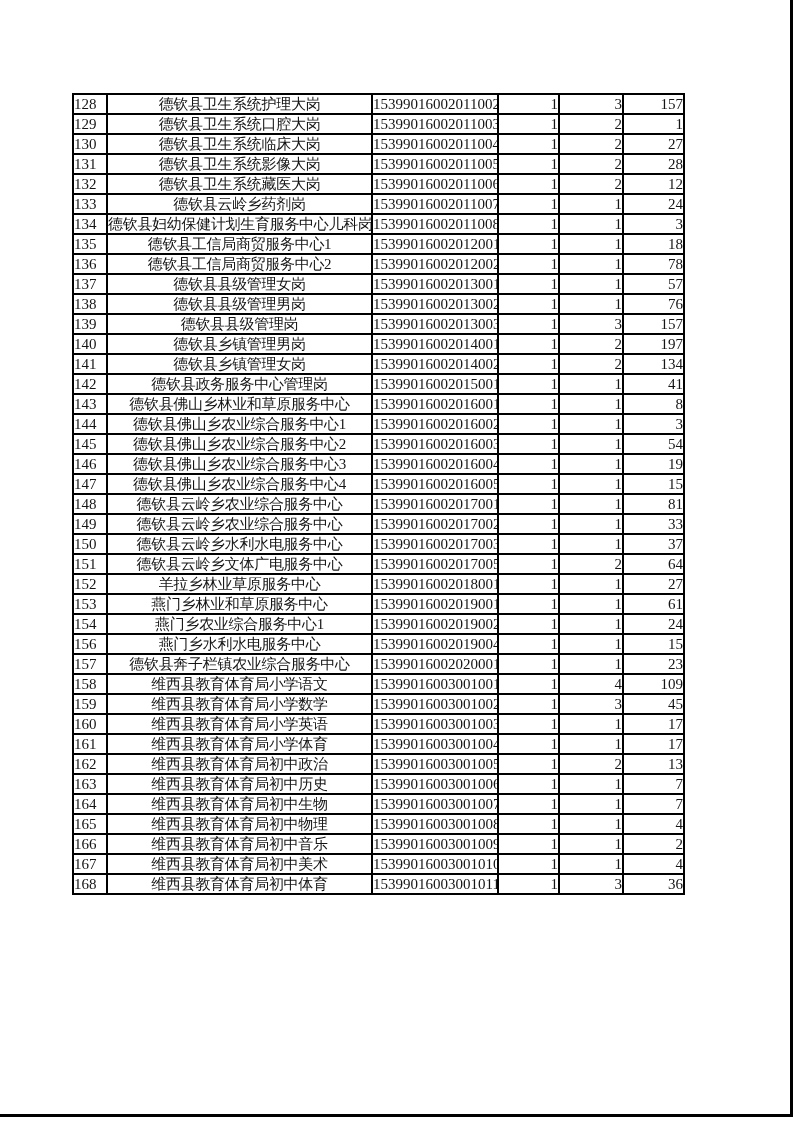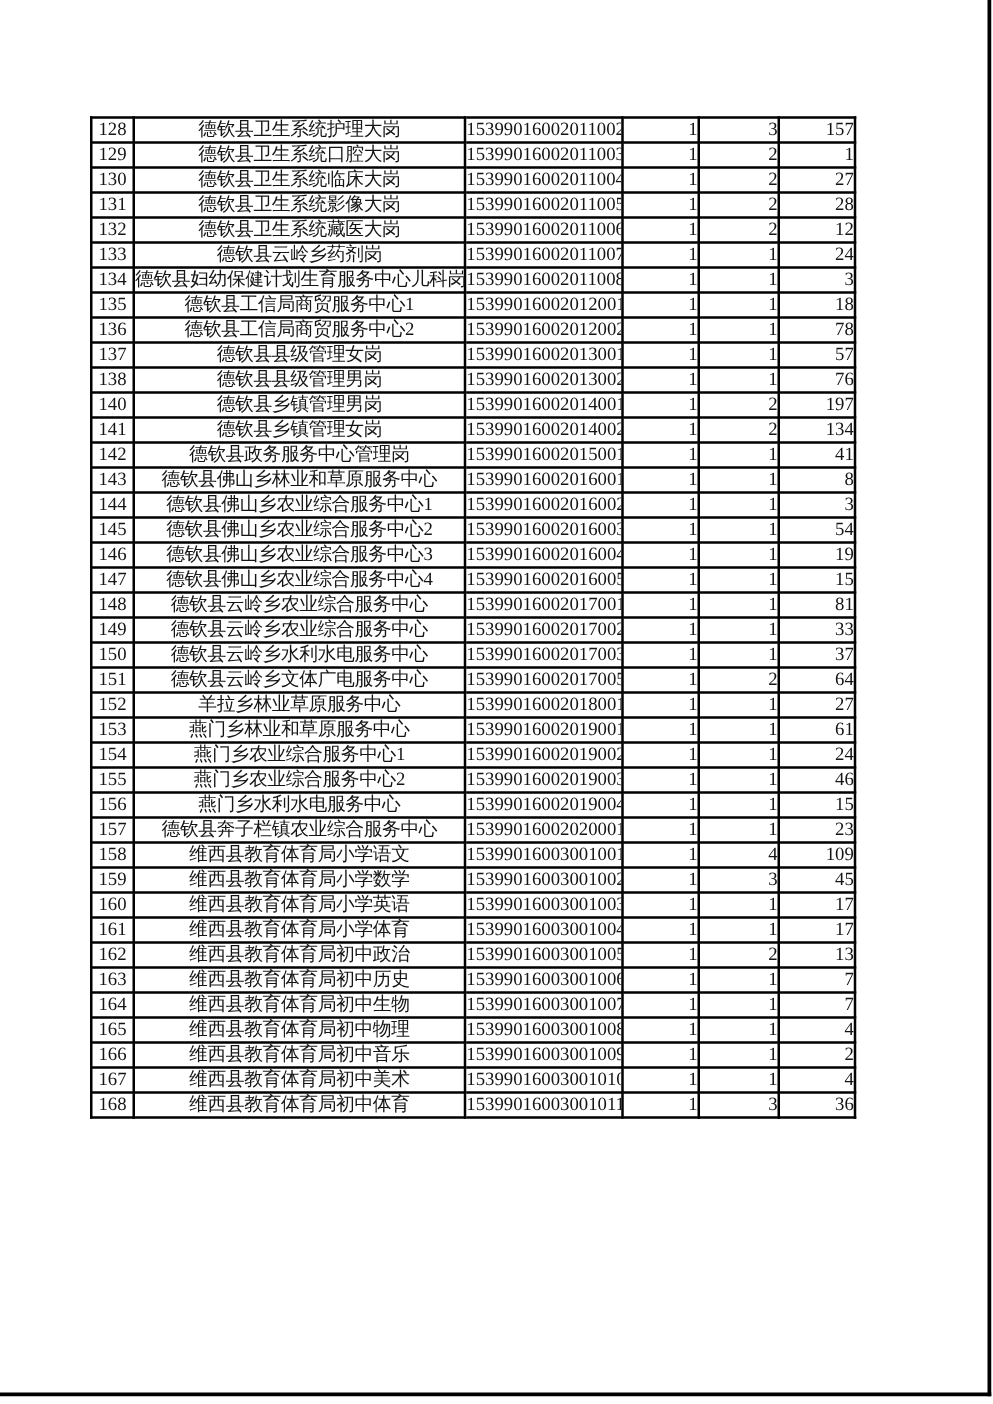--- a/index.html
+++ b/index.html
@@ -46,21 +46,21 @@
   table.pos-table td {
     border: 2px solid #000;
     height: 18px;
     padding: 0;
     color: #141414;
     font-size: 15px;
     line-height: 18px;
     white-space: nowrap;
     overflow: hidden;
   }
-  td.c-no   { text-align: center; padding-right: 3px; font-size: 14px; }
+  td.c-no   { text-align: left; padding-right: 3px; font-size: 14px; }
   td.c-name { text-align: center;  padding-left: 3px;  font-size: 14.5px; letter-spacing: -0.3px; }
   td.c-code { text-align: right;  padding-left: 4px;  font-size: 14.5px; }
   td.c-v1, td.c-v2, td.c-v3 { text-align: right; padding-right: 4px; font-size: 14px; }
 </style>
 </head>
 <body>
 
 <div class="page">
   <table class="pos-table">
     <colgroup>
@@ -154,20 +154,28 @@
         </tr>
         <tr>
           <td class="c-no">138</td>
           <td class="c-name">德钦县县级管理男岗</td>
           <td class="c-code">15399016002013002</td>
           <td class="c-v1">1</td>
           <td class="c-v2">1</td>
           <td class="c-v3">76</td>
         </tr>
         <tr>
+          <td class="c-no">139</td>
+          <td class="c-name">德钦县县级管理岗</td>
+          <td class="c-code">15399016002013003</td>
+          <td class="c-v1">1</td>
+          <td class="c-v2">3</td>
+          <td class="c-v3">157</td>
+        </tr>
+        <tr>
           <td class="c-no">140</td>
           <td class="c-name">德钦县乡镇管理男岗</td>
           <td class="c-code">15399016002014001</td>
           <td class="c-v1">1</td>
           <td class="c-v2">2</td>
           <td class="c-v3">197</td>
         </tr>
         <tr>
           <td class="c-no">141</td>
           <td class="c-name">德钦县乡镇管理女岗</td>
@@ -272,28 +280,20 @@
           <td class="c-v2">1</td>
           <td class="c-v3">61</td>
         </tr>
         <tr>
           <td class="c-no">154</td>
           <td class="c-name">燕门乡农业综合服务中心1</td>
           <td class="c-code">15399016002019002</td>
           <td class="c-v1">1</td>
           <td class="c-v2">1</td>
           <td class="c-v3">24</td>
-        </tr>
-        <tr>
-          <td class="c-no">155</td>
-          <td class="c-name">燕门乡农业综合服务中心2</td>
-          <td class="c-code">15399016002019003</td>
-          <td class="c-v1">1</td>
-          <td class="c-v2">1</td>
-          <td class="c-v3">46</td>
         </tr>
         <tr>
           <td class="c-no">156</td>
           <td class="c-name">燕门乡水利水电服务中心</td>
           <td class="c-code">15399016002019004</td>
           <td class="c-v1">1</td>
           <td class="c-v2">1</td>
           <td class="c-v3">15</td>
         </tr>
         <tr>

